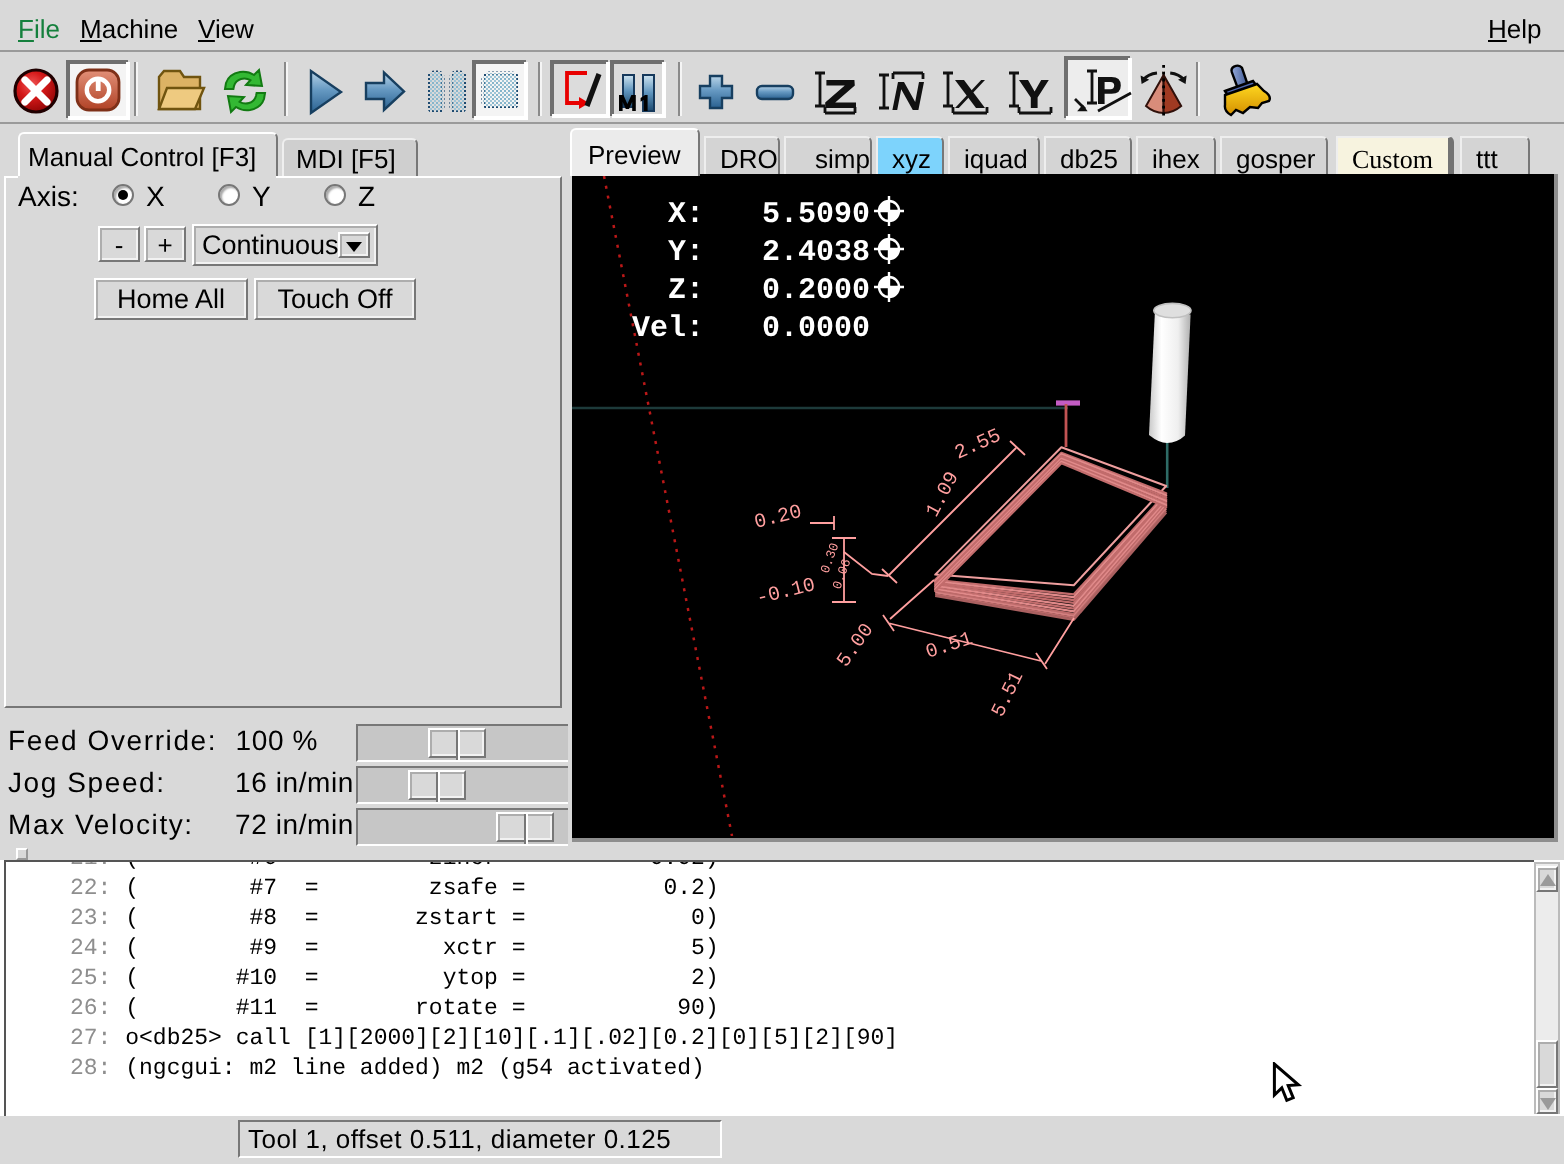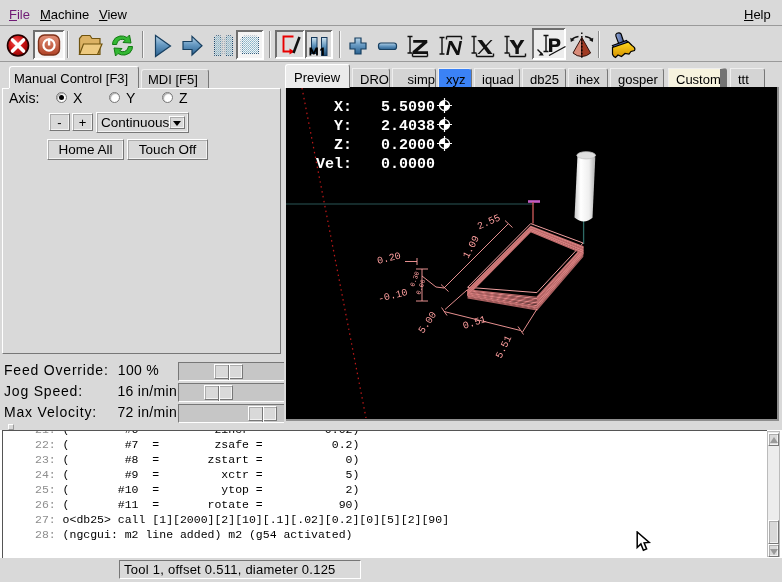--- a/index.html
+++ b/index.html
@@ -7,21 +7,21 @@
 body { font-family:"Liberation Sans", sans-serif; background:#d9d9d9; position:relative; }
 .abs { position:absolute; filter:grayscale(0%); }
 .btn3d { background:#d9d9d9; border-top:1px solid #ffffff; border-left:1px solid #ffffff; border-right:1px solid #777777; border-bottom:1px solid #777777; box-shadow:1px 1px 0 #adadad inset, -1px -1px 0 #f2f2f2 inset; }
 .sunken { background:#d9d9d9; border-top:1px solid #777777; border-left:1px solid #777777; border-right:1px solid #ffffff; border-bottom:1px solid #ffffff; }
 .u { text-decoration:underline; }
 </style>
 </head>
 <body>
 
 <div class="abs" style="left:0;top:0;width:782px;height:26px;background:#d9d9d9;border-bottom:1px solid #9a9a9a;">
-  <div class="abs" style="left:9px;top:7px;font-size:13px;color:#701a75;"><span class="u">F</span>ile</div>
+  <div class="abs" style="left:9px;top:7px;font-size:13px;color:#15803d;"><span class="u">F</span>ile</div>
   <div class="abs" style="left:40px;top:7px;font-size:13px;color:#000;"><span class="u">M</span>achine</div>
   <div class="abs" style="left:99px;top:7px;font-size:13px;color:#000;"><span class="u">V</span>iew</div>
   <div class="abs" style="left:744px;top:7px;font-size:13px;color:#000;"><span class="u">H</span>elp</div>
 </div>
 
 <div class="abs" id="toolbar" style="left:0;top:27px;width:782px;height:35px;background:#d9d9d9;border-bottom:1px solid #9a9a9a;">
 
   <div class="abs" style="left:67px;top:4px;width:2px;height:27px;border-left:1px solid #8a8a8a;border-right:1px solid #f5f5f5;"></div>
   <div class="abs" style="left:142px;top:4px;width:2px;height:27px;border-left:1px solid #8a8a8a;border-right:1px solid #f5f5f5;"></div>
   <div class="abs" style="left:269px;top:4px;width:2px;height:27px;border-left:1px solid #8a8a8a;border-right:1px solid #f5f5f5;"></div>
@@ -247,36 +247,36 @@
 
   <div class="abs" style="left:1px;top:2px;width:65px;height:24px;background:#ebebeb;border-top:1px solid #fff;border-left:1px solid #fff;border-right:1px solid #777;border-top-right-radius:3px;border-top-left-radius:3px;font-size:13px;z-index:2;">
       <div style="margin:5px 0 0 8px;">Preview</div>
     </div>
   <div class="abs" style="left:68px;top:6px;width:38px;height:20px;background:#d4d4d4;border-top:1px solid #eee;border-left:1px solid #eee;border-right:1px solid #777;border-top-right-radius:3px;font-size:13px;">
       <div style="margin:3px 0 13px 7px;">DRO</div>
     </div>
   <div class="abs" style="left:108px;top:6px;width:44px;height:20px;background:#d4d4d4;border-top:1px solid #eee;border-left:1px solid #eee;border-right:1px solid #777;border-top-right-radius:3px;font-size:13px;">
       <div style="margin:3px 0 0 7px;text-align:right;">simp</div>
     </div>
-  <div class="abs" style="left:154px;top:6px;width:34px;height:20px;background:#3b82f6;border-top:1px solid #eee;border-left:1px solid #eee;border-right:1px solid #777;border-top-right-radius:3px;font-size:13px;">
+  <div class="abs" style="left:154px;top:6px;width:34px;height:20px;background:#7dd3fc;border-top:1px solid #eee;border-left:1px solid #eee;border-right:1px solid #777;border-top-right-radius:3px;font-size:13px;">
       <div style="margin:3px 0 0 7px;">xyz</div>
     </div>
   <div class="abs" style="left:190px;top:6px;width:46px;height:20px;background:#d4d4d4;border-top:1px solid #eee;border-left:1px solid #eee;border-right:1px solid #777;border-top-right-radius:3px;font-size:13px;">
       <div style="margin:3px 0 0 7px;">iquad</div>
     </div>
   <div class="abs" style="left:238px;top:6px;width:44px;height:20px;background:#d4d4d4;border-top:1px solid #eee;border-left:1px solid #eee;border-right:1px solid #777;border-top-right-radius:3px;font-size:13px;">
       <div style="margin:3px 0 0 7px;">db25</div>
     </div>
   <div class="abs" style="left:284px;top:6px;width:40px;height:20px;background:#d4d4d4;border-top:1px solid #eee;border-left:1px solid #eee;border-right:1px solid #777;border-top-right-radius:3px;font-size:13px;">
       <div style="margin:3px 0 0 7px;">ihex</div>
     </div>
   <div class="abs" style="left:326px;top:6px;width:54px;height:20px;background:#d4d4d4;border-top:1px solid #eee;border-left:1px solid #eee;border-right:1px solid #777;border-top-right-radius:3px;font-size:13px;">
       <div style="margin:3px 0 0 7px;">gosper</div>
     </div>
-  <div class="abs" style="left:384px;top:6px;width:59px;height:20px;background:#f7f3df;border-top:1px solid #eee;border-left:1px solid #eee;border-right:7px solid #737373;border-top-right-radius:3px;font-size:13px;">
+  <div class="abs" style="left:384px;top:6px;width:59px;height:20px;background:#f7f3df;border-top:1px solid #eee;border-left:1px solid #eee;border-right:3px solid #737373;border-top-right-radius:3px;font-size:13px;font-family:Liberation Serif, serif;">
       <div style="margin:3px 0 0 7px;">Custom</div>
     </div>
   <div class="abs" style="left:446px;top:6px;width:35px;height:20px;background:#d4d4d4;border-top:1px solid #eee;border-left:1px solid #eee;border-right:1px solid #777;border-top-right-radius:3px;font-size:13px;">
       <div style="margin:3px 0 0 7px;">ttt</div>
     </div>
 
   <div class="abs" style="left:2px;top:25px;width:493px;height:333px;">
     <div class="abs" style="left:0;top:0;width:491px;height:332px;background:#000;"></div>
     <div class="abs" style="left:491px;top:0;width:2px;height:334px;background:#8e8e8e;"></div>
     <div class="abs" style="left:0;top:332px;width:493px;height:2px;background:#8e8e8e;"></div>

